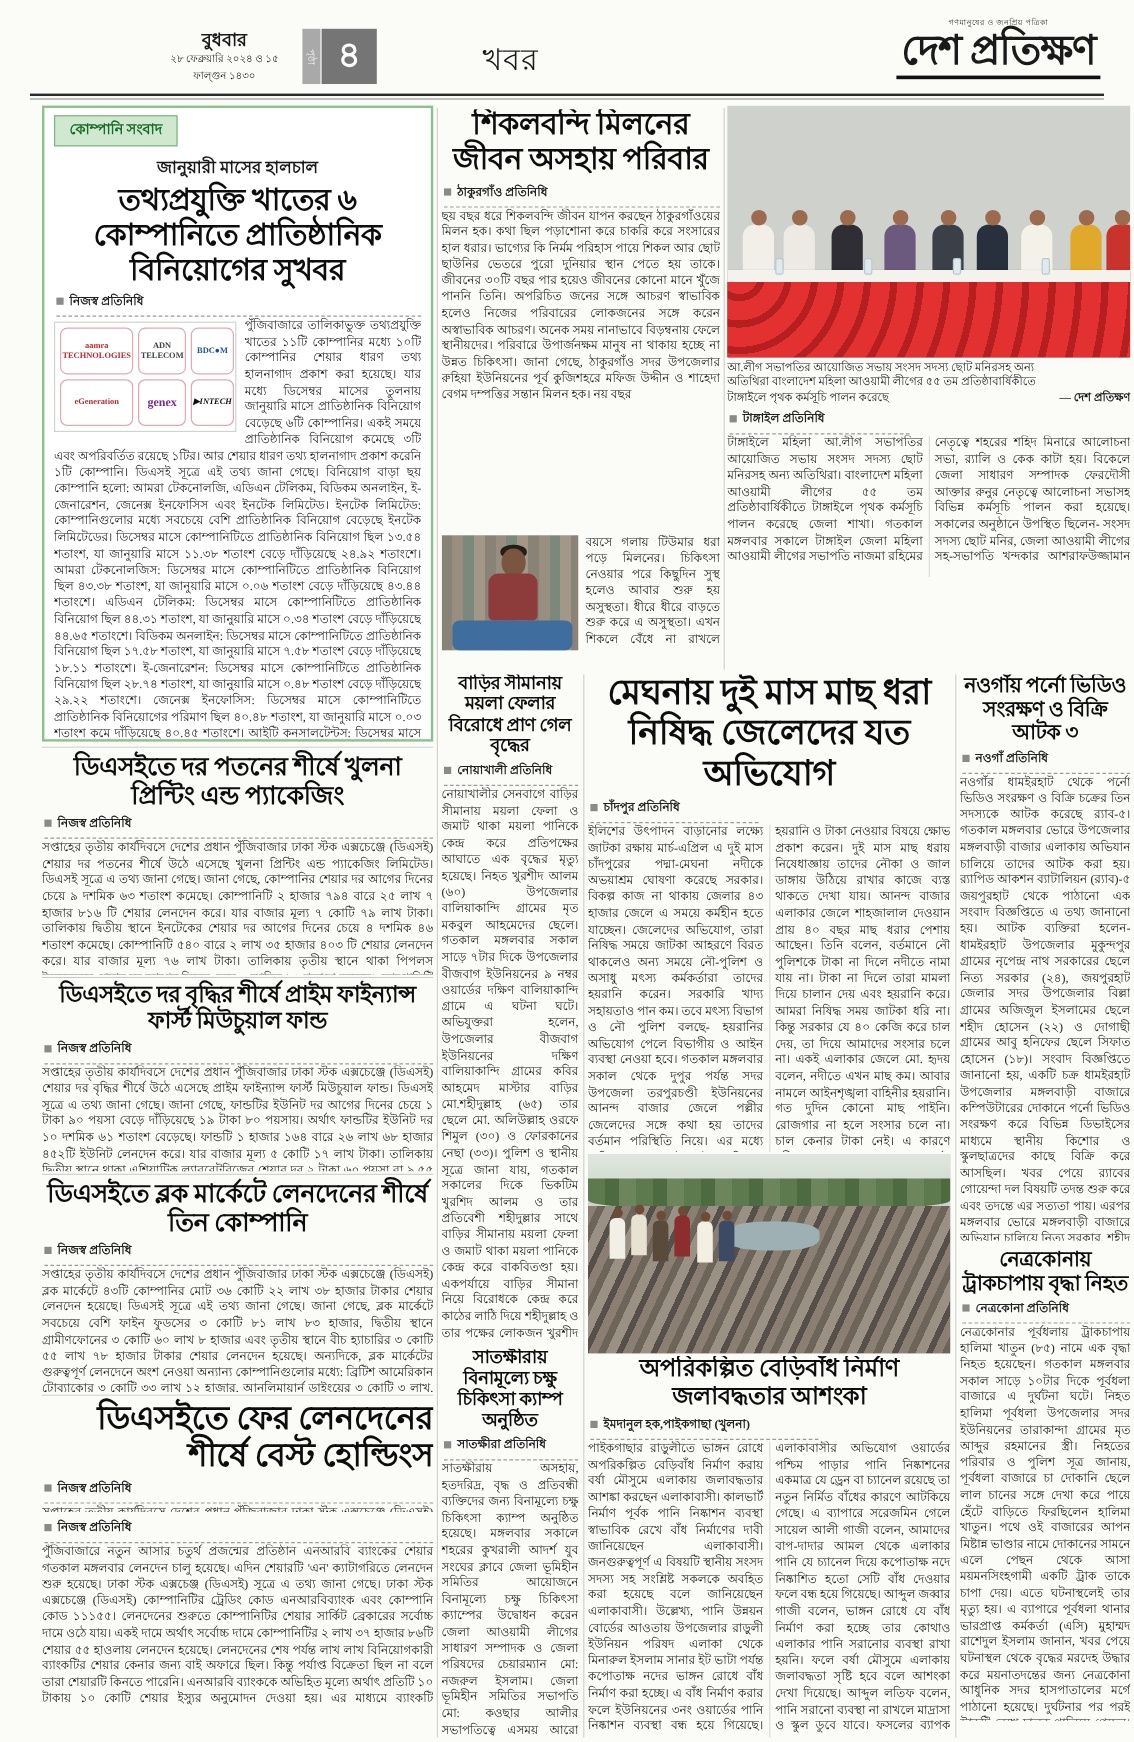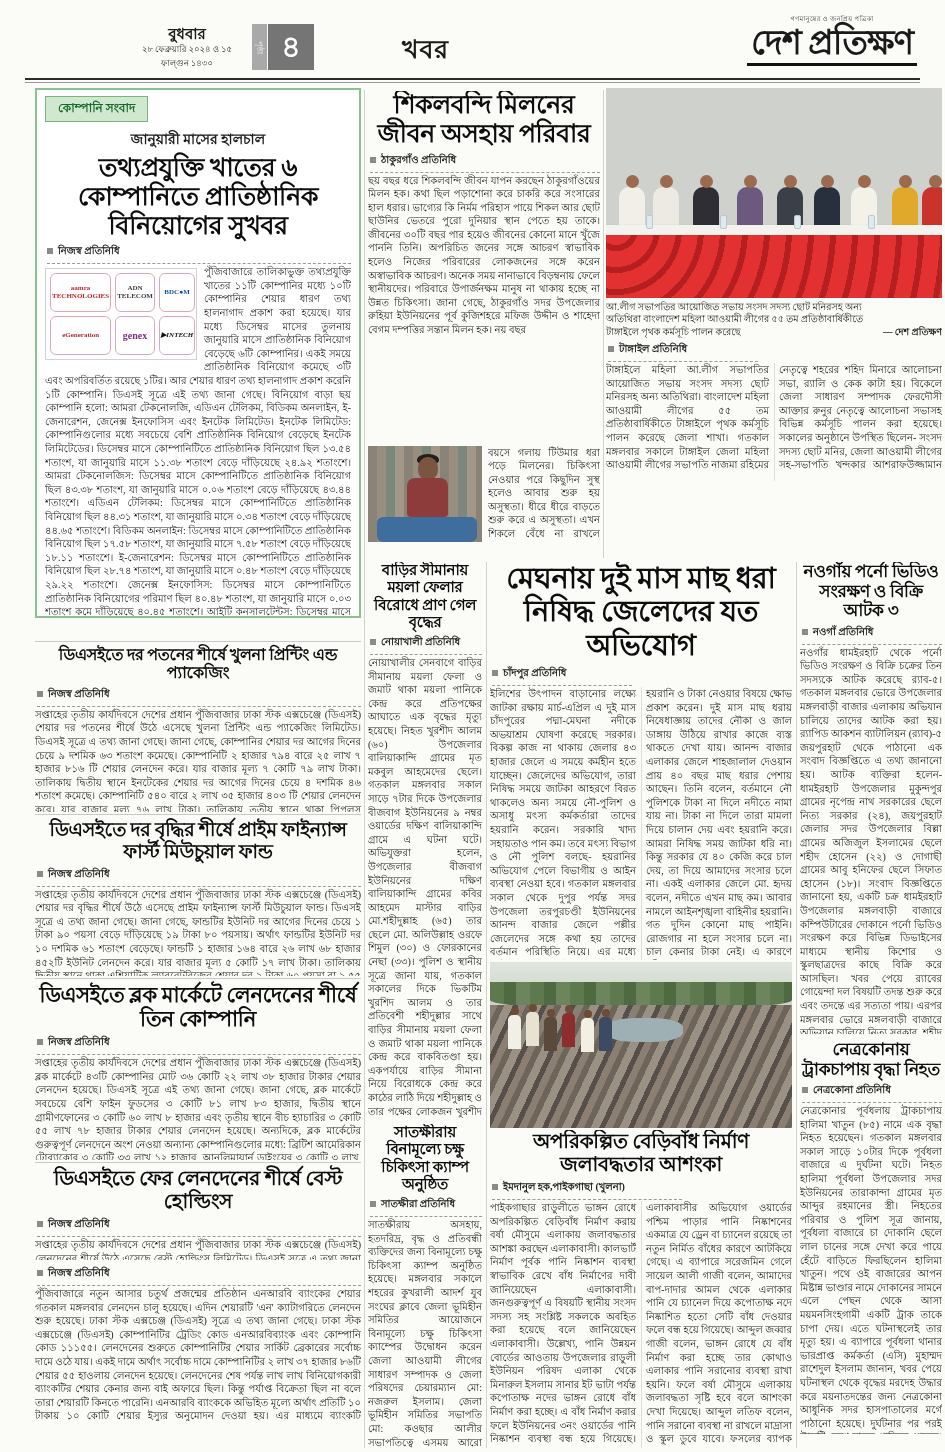--- a/index.html
+++ b/index.html
@@ -9,21 +9,21 @@
   #hdr{position:absolute;top:0;left:0;width:945px;height:84px;}
   .hdr-rule{position:absolute;top:78px;left:25px;width:895px;border-top:2px solid #2a2a2a;}
   .hdr-rule2{position:absolute;top:82px;left:25px;width:895px;border-top:1px solid #999;}
   .dateblk{position:absolute;top:26px;left:128px;width:118px;text-align:center;}
   .weekday{font-weight:bold;font-size:15px;line-height:1.1;}
   .dateline{font-size:8.5px;color:#222;}
   .pgword{position:absolute;top:24px;left:252px;width:15px;height:46px;background:#a9a9a9;
           color:#f2f2f2;font-size:8px;writing-mode:vertical-rl;text-align:center;line-height:15px;}
   .pgnum{position:absolute;top:24px;left:268px;width:46px;height:46px;background:#757575;
          color:#fff;font-size:30px;font-weight:bold;text-align:center;line-height:46px;}
-  .section-word{position:absolute;top:30px;left:402px;font-size:25px;font-weight:bold;letter-spacing:1px;}
+  .section-word{position:absolute;top:30px;left:402px;font-size:25px;font-weight:normal;letter-spacing:1px;}
   .masthead{position:absolute;top:14px;right:28px;width:170px;text-align:center;}
   .mast-tag{font-size:6.5px;letter-spacing:.5px;color:#333;}
   .mast-title{font-size:34px;font-weight:900;letter-spacing:-1px;line-height:1.05;
               border-bottom:3px solid #111;padding-bottom:2px;font-family:"Liberation Serif",serif;}
   
   .art{position:absolute;overflow:hidden;}
   .hl{font-weight:bold;color:#0d0d0d;text-align:center;line-height:1.15;letter-spacing:-.3px;}
   .byline{font-size:10px;font-weight:bold;color:#222;margin:3px 0 1px 2px;
           border-bottom:1px dashed #9a9a9a;padding-bottom:3px;}
   .byline .bsq{display:inline-block;width:6px;height:6px;background:#8a8a8a;margin-right:5px;}
@@ -115,39 +115,39 @@
           <span class="logocell lc-egen">eGeneration</span>
           <span class="logocell lc-genex">genex</span>
           <span class="logocell lc-intech">▶INTECH</span>
         </span>
       </span>
       <span>পুঁজিবাজারে তালিকাভুক্ত তথ্যপ্রযুক্তি খাতের ১১টি কোম্পানির মধ্যে ১০টি কোম্পানির শেয়ার ধারণ তথ্য হালনাগাদ প্রকাশ করা হয়েছে। যার মধ্যে ডিসেম্বর মাসের তুলনায় জানুয়ারি মাসে প্রাতিষ্ঠানিক বিনিয়োগ বেড়েছে ৬টি কোম্পানির। একই সময়ে প্রাতিষ্ঠানিক বিনিয়োগ কমেছে ৩টি এবং অপরিবর্তিত রয়েছে ১টির। আর শেয়ার ধারণ তথ্য হালনাগাদ প্রকাশ করেনি ১টি কোম্পানি। ডিএসই সূত্রে এই তথ্য জানা গেছে। বিনিয়োগ বাড়া ছয় কোম্পানি হলো: আমরা টেকনোলজি, এডিএন টেলিকম, বিডিকম অনলাইন, ই-জেনারেশন, জেনেক্স ইনফোসিস এবং ইনটেক লিমিটেড। ইনটেক লিমিটেড: কোম্পানিগুলোর মধ্যে সবচেয়ে বেশি প্রাতিষ্ঠানিক বিনিয়োগ বেড়েছে ইনটেক লিমিটেডের। ডিসেম্বর মাসে কোম্পানিটিতে প্রাতিষ্ঠানিক বিনিয়োগ ছিল ১৩.৫৪ শতাংশ, যা জানুয়ারি মাসে ১১.৩৮ শতাংশ বেড়ে দাঁড়িয়েছে ২৪.৯২ শতাংশে। আমরা টেকনোলজিস: ডিসেম্বর মাসে কোম্পানিটিতে প্রাতিষ্ঠানিক বিনিয়োগ ছিল ৪৩.৩৮ শতাংশ, যা জানুয়ারি মাসে ০.০৬ শতাংশ বেড়ে দাঁড়িয়েছে ৪৩.৪৪ শতাংশে। এডিএন টেলিকম: ডিসেম্বর মাসে কোম্পানিটিতে প্রাতিষ্ঠানিক বিনিয়োগ ছিল ৪৪.৩১ শতাংশ, যা জানুয়ারি মাসে ০.৩৪ শতাংশ বেড়ে দাঁড়িয়েছে ৪৪.৬৫ শতাংশে। বিডিকম অনলাইন: ডিসেম্বর মাসে কোম্পানিটিতে প্রাতিষ্ঠানিক বিনিয়োগ ছিল ১৭.৫৮ শতাংশ, যা জানুয়ারি মাসে ৭.৫৮ শতাংশ বেড়ে দাঁড়িয়েছে ১৮.১১ শতাংশে। ই-জেনারেশন: ডিসেম্বর মাসে কোম্পানিটিতে প্রাতিষ্ঠানিক বিনিয়োগ ছিল ২৮.৭৪ শতাংশ, যা জানুয়ারি মাসে ০.৪৮ শতাংশ বেড়ে দাঁড়িয়েছে ২৯.২২ শতাংশে। জেনেক্স ইনফোসিস: ডিসেম্বর মাসে কোম্পানিটিতে প্রাতিষ্ঠানিক বিনিয়োগের পরিমাণ ছিল ৪০.৪৮ শতাংশ, যা জানুয়ারি মাসে ০.০৩ শতাংশ কমে দাঁড়িয়েছে ৪০.৪৫ শতাংশে। আইটি কনসালটেন্টস: ডিসেম্বর মাসে কোম্পানিটিতে প্রাতিষ্ঠানিক বিনিয়োগ ছিল ১৩.৩৭ শতাংশ, যা জানুয়ারি মাসে ০.২১ শতাংশ কমে দাঁড়িয়েছে ১৩.১৬ শতাংশে। অগ্নি সিস্টেমস এবং ইনফরমেশন সার্ভিসেস নেটওয়ার্কের প্রাতিষ্ঠানিক বিনিয়োগ অপরিবর্তিত রয়েছে। আইসিবির শেয়ার ধারণ তথ্য ০.৯৭ শতাংশ বেড়ে দাঁড়িয়েছে ৩১.৫৮ শতাংশে।</span>
     </div>
   </div>
 
   <div class="art" style="left:35px;top:622px;width:326px;height:190px;">
-    <div class="hl toprule" style="font-size:16px;margin-top:19px;">ডিএসইতে দর পতনের শীর্ষে খুলনা প্রিন্টিং এন্ড প্যাকেজিং</div>
+    <div class="hl toprule" style="font-size:21px;">ডিএসইতে দর পতনের শীর্ষে খুলনা প্রিন্টিং এন্ড প্যাকেজিং</div>
     <div class="byline"><span class="bsq"></span><span>নিজস্ব প্রতিনিধি</span></div>
     <div class="body" style="height:140px;">সপ্তাহের তৃতীয় কার্যদিবসে দেশের প্রধান পুঁজিবাজার ঢাকা স্টক এক্সচেঞ্জে (ডিএসই) শেয়ার দর পতনের শীর্ষে উঠে এসেছে খুলনা প্রিন্টিং এন্ড প্যাকেজিং লিমিটেড। ডিএসই সূত্রে এ তথ্য জানা গেছে। জানা গেছে, কোম্পানির শেয়ার দর আগের দিনের চেয়ে ৯ দশমিক ৬৩ শতাংশ কমেছে। কোম্পানিটি ২ হাজার ৭৯৪ বারে ২৫ লাখ ৭ হাজার ৮১৬ টি শেয়ার লেনদেন করে। যার বাজার মূল্য ৭ কোটি ৭৯ লাখ টাকা। তালিকায় দ্বিতীয় স্থানে ইনটেকের শেয়ার দর আগের দিনের চেয়ে ৪ দশমিক ৪৬ শতাংশ কমেছে। কোম্পানিটি ৫৪০ বারে ২ লাখ ৩৫ হাজার ৪০৩ টি শেয়ার লেনদেন করে। যার বাজার মূল্য ৭৬ লাখ টাকা। তালিকায় তৃতীয় স্থানে থাকা পিপলস ইন্স্যুরেন্সের শেয়ার দর আগের দিনের চেয়ে ৩ দশমিক ১৬ শতাংশ কমেছে। কোম্পানিটি ৫২৯ বারে ৪ লাখ ৫৫ হাজার ৮৪০ টি শেয়ার লেনদেন করে। যার বাজার মূল্য ১ কোটি ৯৯ লাখ টাকা। তালিকায় থাকা অন্যান্য কোম্পানির মধ্যে রয়েছে: এসবিএসি ব্যাংকের ৩.৯৭ শতাংশ, মেঘনা পেট ইন্ডাস্ট্রিজের ৩.৯৩ শতাংশ, প্রাইম ইন্স্যুরেন্সের ৩.৮৫ শতাংশ, ডিএফএস ডাইংয়ের ৩.৭৪ শতাংশ, এমএল ডাইংয়ের ৩.৫১ শতাংশ, হামিদ ফেব্রিক্সের ৩.৪১ শতাংশ এবং আমান কটন ফাইবার্সের ৩.৩৯ শতাংশ শেয়ার দর কমেছে।</div>
   </div>
 
   <div class="art" style="left:35px;top:814px;width:326px;height:162px;">
     <div class="hl toprule" style="font-size:19px;">ডিএসইতে দর বৃদ্ধির শীর্ষে প্রাইম ফাইন্যান্স ফার্স্ট মিউচুয়াল ফান্ড</div>
     <div class="byline"><span class="bsq"></span><span>নিজস্ব প্রতিনিধি</span></div>
     <div class="body" style="height:108px;">সপ্তাহের তৃতীয় কার্যদিবসে দেশের প্রধান পুঁজিবাজার ঢাকা স্টক এক্সচেঞ্জে (ডিএসই) শেয়ার দর বৃদ্ধির শীর্ষে উঠে এসেছে প্রাইম ফাইন্যান্স ফার্স্ট মিউচুয়াল ফান্ড। ডিএসই সূত্রে এ তথ্য জানা গেছে। জানা গেছে, ফান্ডটির ইউনিট দর আগের দিনের চেয়ে ১ টাকা ৯০ পয়সা বেড়ে দাঁড়িয়েছে ১৯ টাকা ৮০ পয়সায়। অর্থাৎ ফান্ডটির ইউনিট দর ১০ দশমিক ৬১ শতাংশ বেড়েছে। ফান্ডটি ১ হাজার ১৬৪ বারে ২৬ লাখ ৬৮ হাজার ৪৫২টি ইউনিট লেনদেন করে। যার বাজার মূল্য ৫ কোটি ১৭ লাখ টাকা। তালিকায় দ্বিতীয় স্থানে থাকা এশিয়াটিক ল্যাবরেটরিজের শেয়ার দর ২ টাকা ৬০ পয়সা বা ৯.৫৫ শতাংশ বেড়েছে। তৃতীয় স্থানে থাকা অলিম্পিক ইন্ডাস্ট্রিজের শেয়ার দর বৃদ্ধি পেয়েছে ৮.৯৮ শতাংশ। তালিকায় থাকা অন্যান্য কোম্পানিগুলোর মধ্যে: আফতাব অটোমোবাইলসের ৮.৯২ শতাংশ, মিডল্যান্ড ব্যাংকের ৮.৬৯ শতাংশ, খান ব্রাদার্স পিপি ওভেন ব্যাগের ৭.৮৯ শতাংশ, ফু-ওয়াং সিরামিকের ৬.৯৮ শতাংশ, মুন্নু সিরামিকের ৬.৫৩ শতাংশ, আমরা নেটওয়ার্কসের ৬.২৩ শতাংশ এবং ফাইন ফুডসের ৬.১০ শতাংশ শেয়ার দর বেড়েছে।</div>
   </div>
 
   <div class="art" style="left:35px;top:978px;width:326px;height:182px;">
     <div class="hl toprule" style="font-size:21px;">ডিএসইতে ব্লক মার্কেটে লেনদেনের শীর্ষে তিন কোম্পানি</div>
     <div class="byline"><span class="bsq"></span><span>নিজস্ব প্রতিনিধি</span></div>
     <div class="body" style="height:130px;">সপ্তাহের তৃতীয় কার্যদিবসে দেশের প্রধান পুঁজিবাজার ঢাকা স্টক এক্সচেঞ্জে (ডিএসই) ব্লক মার্কেটে ৪৩টি কোম্পানির মোট ৩৬ কোটি ২২ লাখ ৩৮ হাজার টাকার শেয়ার লেনদেন হয়েছে। ডিএসই সূত্রে এই তথ্য জানা গেছে। জানা গেছে, ব্লক মার্কেটে সবচেয়ে বেশি ফাইন ফুডসের ৩ কোটি ৮১ লাখ ৮৩ হাজার, দ্বিতীয় স্থানে গ্রামীণফোনের ৩ কোটি ৬০ লাখ ৮ হাজার এবং তৃতীয় স্থানে বীচ হ্যাচারির ৩ কোটি ৫৫ লাখ ৭৮ হাজার টাকার শেয়ার লেনদেন হয়েছে। অন্যদিকে, ব্লক মার্কেটের গুরুত্বপূর্ণ লেনদেনে অংশ নেওয়া অন্যান্য কোম্পানিগুলোর মধ্যে: ব্রিটিশ আমেরিকান টোব্যাকোর ৩ কোটি ৩৩ লাখ ১২ হাজার, আনলিমায়ার্ন ডাইংয়ের ৩ কোটি ৩ লাখ, রেনেটা লিমিটেডের ১ কোটি ৯০ লাখ, সেন্ট্রাল ইন্স্যুরেন্সের ১ কোটি ৪৪ লাখ ৩৩ হাজার, বেস্ট হোল্ডিংসের ১ কোটি ৪০ লাখ ৩২ হাজার, ডিবিএইচ ফাইন্যান্সের ১ কোটি ৩৩ লাখ ৫০ হাজার এবং বেক্সিমকোর ১ কোটি ২৯ লাখ ৯১ হাজার টাকার শেয়ার লেনদেন হয়েছে।</div>
   </div>
 
   <div class="art" style="left:35px;top:1162px;width:326px;height:98px;">
-    <div class="hl toprule" style="font-size:20px;">ডিএসইতে ফের লেনদেনের শীর্ষে বেস্ট হোল্ডিংস</div>
+    <div class="hl toprule" style="font-size:27px;text-align:right;">ডিএসইতে ফের লেনদেনের শীর্ষে বেস্ট হোল্ডিংস</div>
     <div class="byline"><span class="bsq"></span><span>নিজস্ব প্রতিনিধি</span></div>
     <div class="body" style="height:44px;">সপ্তাহের তৃতীয় কার্যদিবসে দেশের প্রধান পুঁজিবাজার ঢাকা স্টক এক্সচেঞ্জে (ডিএসই) লেনদেনের শীর্ষে উঠে এসেছে বেস্ট হোল্ডিংস লিমিটেড। ডিএসই সূত্রে এ তথ্য জানা গেছে। জানা গেছে, কোম্পানিটির ৬৬ লাখ ১৩ হাজার ৩৬৪টি শেয়ার হাতবদল হয়েছে। যার বাজার মূল্য ২৩ কোটি ১৬ লাখ টাকা। ২২ কোটি ৪৬ লাখ ১০ হাজার টাকার লেনদেন নিয়ে তালিকার দ্বিতীয় স্থানে রয়েছে ফু-ওয়াং ফুড।</div>
   </div>
 
   <div class="art" style="left:35px;top:1262px;width:326px;height:186px;">
     <div class="byline"><span class="bsq"></span><span>নিজস্ব প্রতিনিধি</span></div>
     <div class="body" style="height:134px;">পুঁজিবাজারে নতুন আসার চতুর্থ প্রজন্মের প্রতিষ্ঠান এনআরবি ব্যাংকের শেয়ার গতকাল মঙ্গলবার লেনদেন চালু হয়েছে। এদিন শেয়ারটি 'এন' ক্যাটাগরিতে লেনদেন শুরু হয়েছে। ঢাকা স্টক এক্সচেঞ্জ (ডিএসই) সূত্রে এ তথ্য জানা গেছে। ঢাকা স্টক এক্সচেঞ্জে (ডিএসই) কোম্পানিটির ট্রেডিং কোড এনআরবিব্যাংক এবং কোম্পানি কোড ১১১৫৫। লেনদেনের শুরুতে কোম্পানিটির শেয়ার সার্কিট ব্রেকারের সর্বোচ্চ দামে ওঠে যায়। একই দামে অর্থাৎ সর্বোচ্চ দামে কোম্পানিটির ২ লাখ ৩৭ হাজার ৮৬টি শেয়ার ৫৫ হাওলায় লেনদেন হয়েছে। লেনদেনের শেষ পর্যন্ত লাখ লাখ বিনিয়োগকারী ব্যাংকটির শেয়ার কেনার জন্য বাই অফারে ছিল। কিন্তু পর্যাপ্ত বিক্রেতা ছিল না বলে তারা শেয়ারটি কিনতে পারেনি। এনআরবি ব্যাংককে অভিহিত মূল্যে অর্থাৎ প্রতিটি ১০ টাকায় ১০ কোটি শেয়ার ইস্যুর অনুমোদন দেওয়া হয়। এর মাধ্যমে ব্যাংকটি শেয়ারবাজার থেকে ১০০ কোটি টাকা উত্তোলন করে। গত ২৮ জানুয়ারি থেকে ১ ফেব্রুয়ারি ব্যাংকটির আইপিওতে আবেদন গ্রহণ করা হয়।</div>
   </div>
 
   <div class="art" style="left:368px;top:91px;width:232px;height:470px;">

